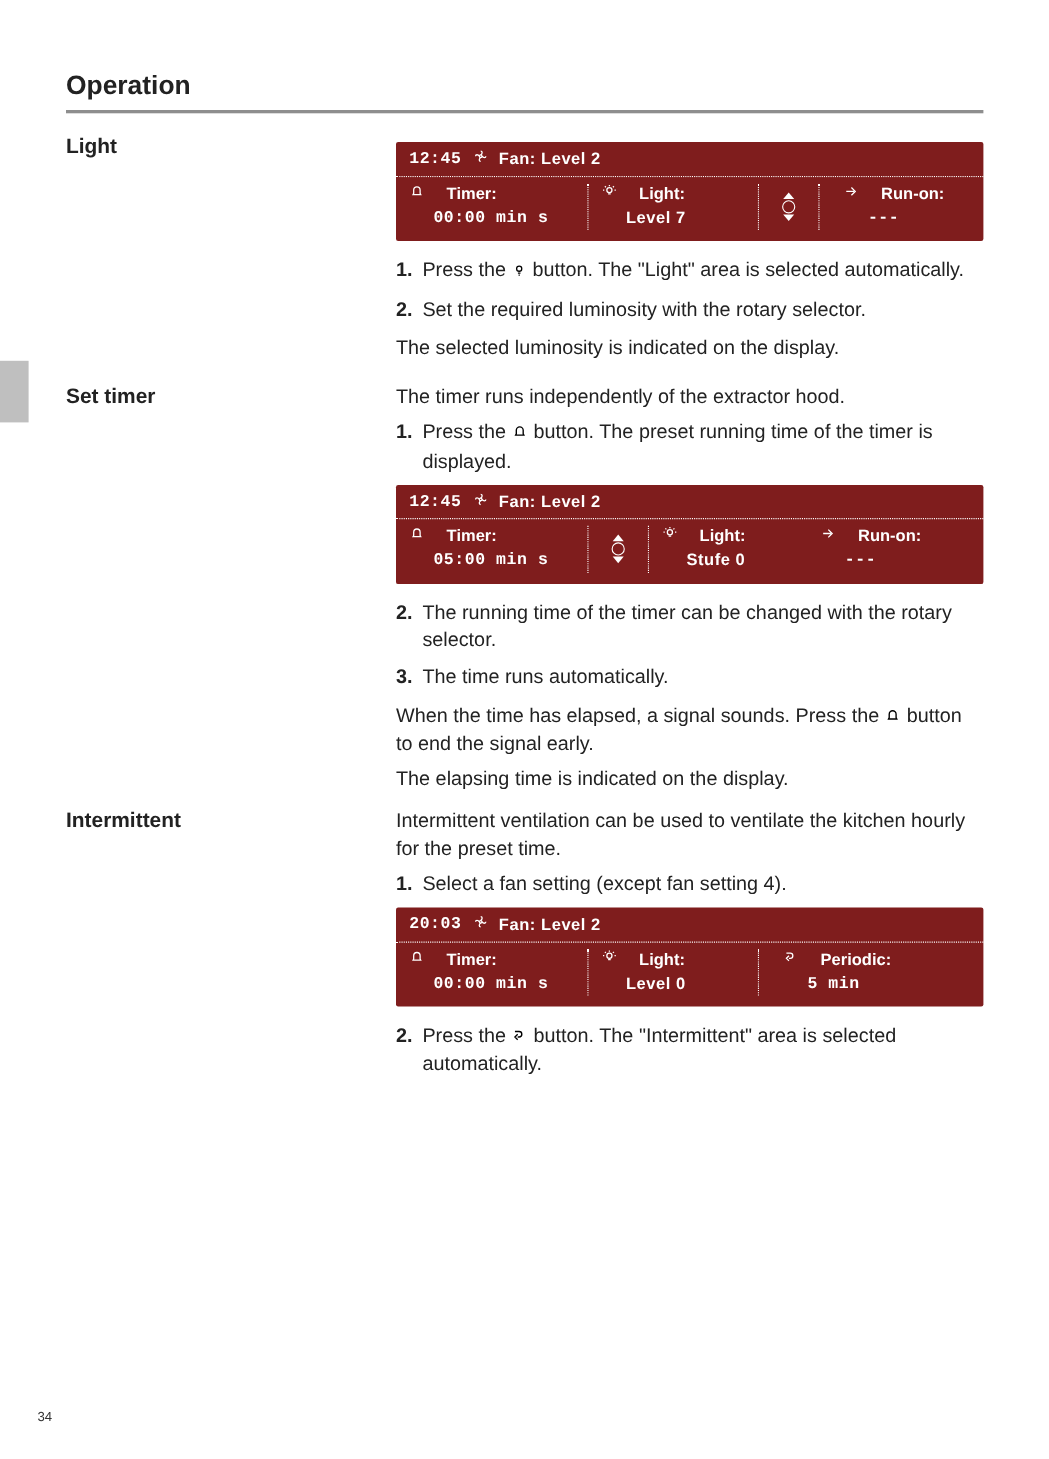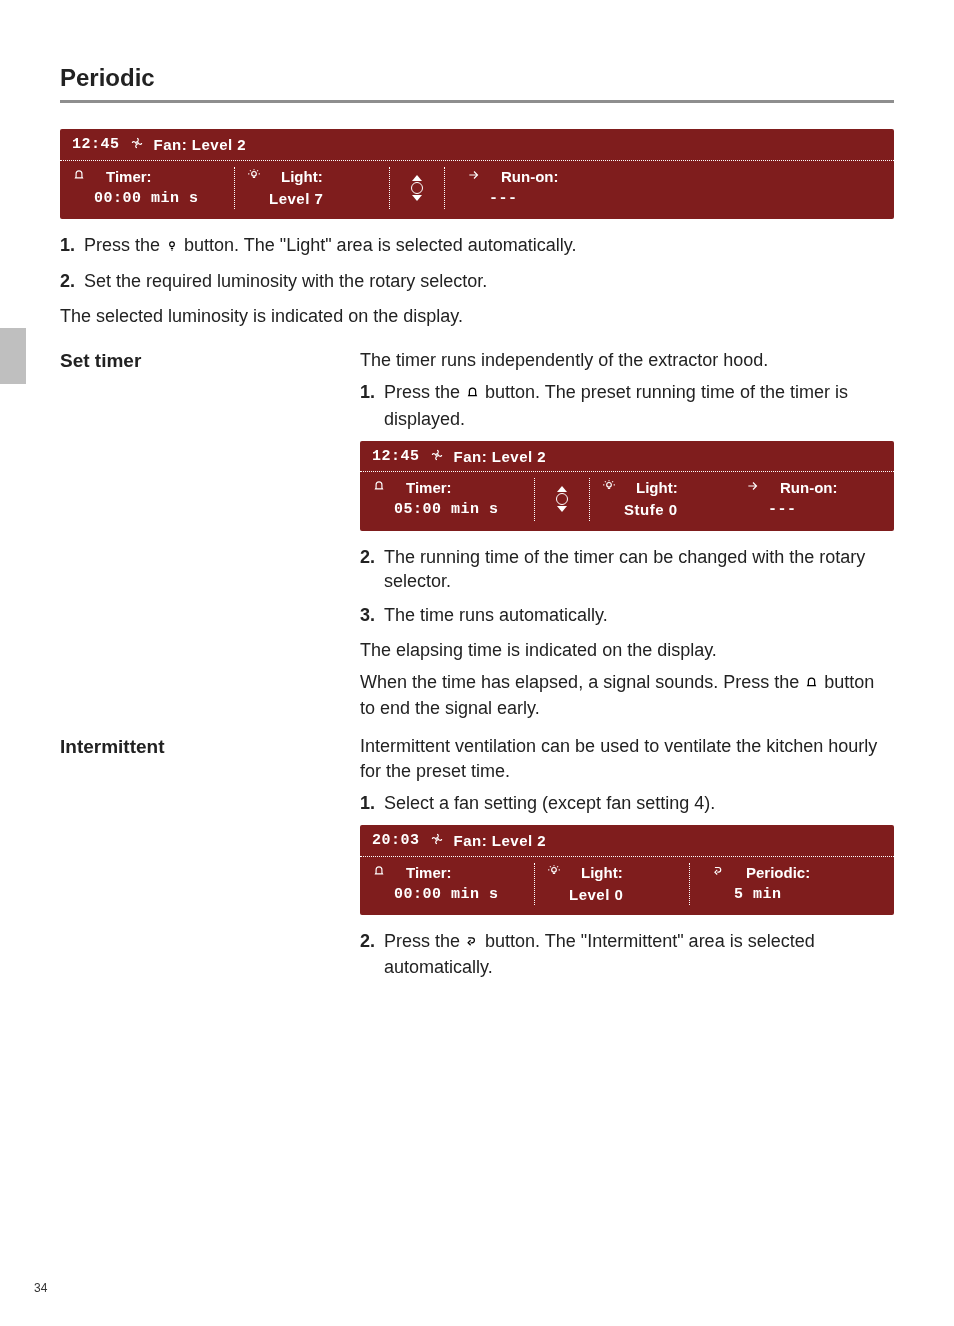--- a/index.html
+++ b/index.html
@@ -163,24 +163,25 @@
     vertical-align: -2px;
   }
 </style>
 </head>
 <body>
 
 <div class="page">
 
   <div class="side-tab"></div>
 
-  <h2 class="section-title">Periodic</h2>
+  <h2 class="section-title">Operation</h2>
   <hr class="rule">
 
   <div class="row">
+    <div class="label-col">Light</div>
     <div class="body-col">
 
       <div class="display">
         <div class="disp-top">
           <span class="clock mono">12:45</span>
           <span class="ico">
             <svg width="14" height="14" viewBox="0 0 24 24" fill="none" stroke="#fff" stroke-width="2">
                 <circle cx="12" cy="12" r="2"></circle>
                 <path d="M12 4c3 0 3 4 0 6M12 20c-3 0-3-4 0-6M4 12c0-3 4-3 6 0M20 12c0 3-4 3-6 0"></path>
               </svg>
@@ -333,30 +334,30 @@
       <ol class="steps">
         <li>
           <span class="num">2.</span>
           <span>The running time of the timer can be changed with the rotary selector.</span>
         </li>
         <li>
           <span class="num">3.</span>
           <span>The time runs automatically.</span>
         </li>
       </ol>
-      <p>The elapsing time is indicated on the display.</p>
       <p>
         <span>When the time has elapsed, a signal sounds. Press the </span>
         <span class="ico">
           <svg width="15" height="15" viewBox="0 0 24 24" fill="none" stroke="#000" stroke-width="2">
               <path d="M6 17h12l-1-2V10a5 5 0 10-10 0v5l-1 2z"></path>
             </svg>
         </span>
         <span> button to end the signal early.</span>
       </p>
+      <p>The elapsing time is indicated on the display.</p>
     </div>
   </div>
 
   <div class="row">
     <div class="label-col">Intermittent</div>
     <div class="body-col">
       <p>Intermittent ventilation can be used to ventilate the kitchen hourly for the preset time.</p>
       <ol class="steps">
         <li>
           <span class="num">1.</span>

